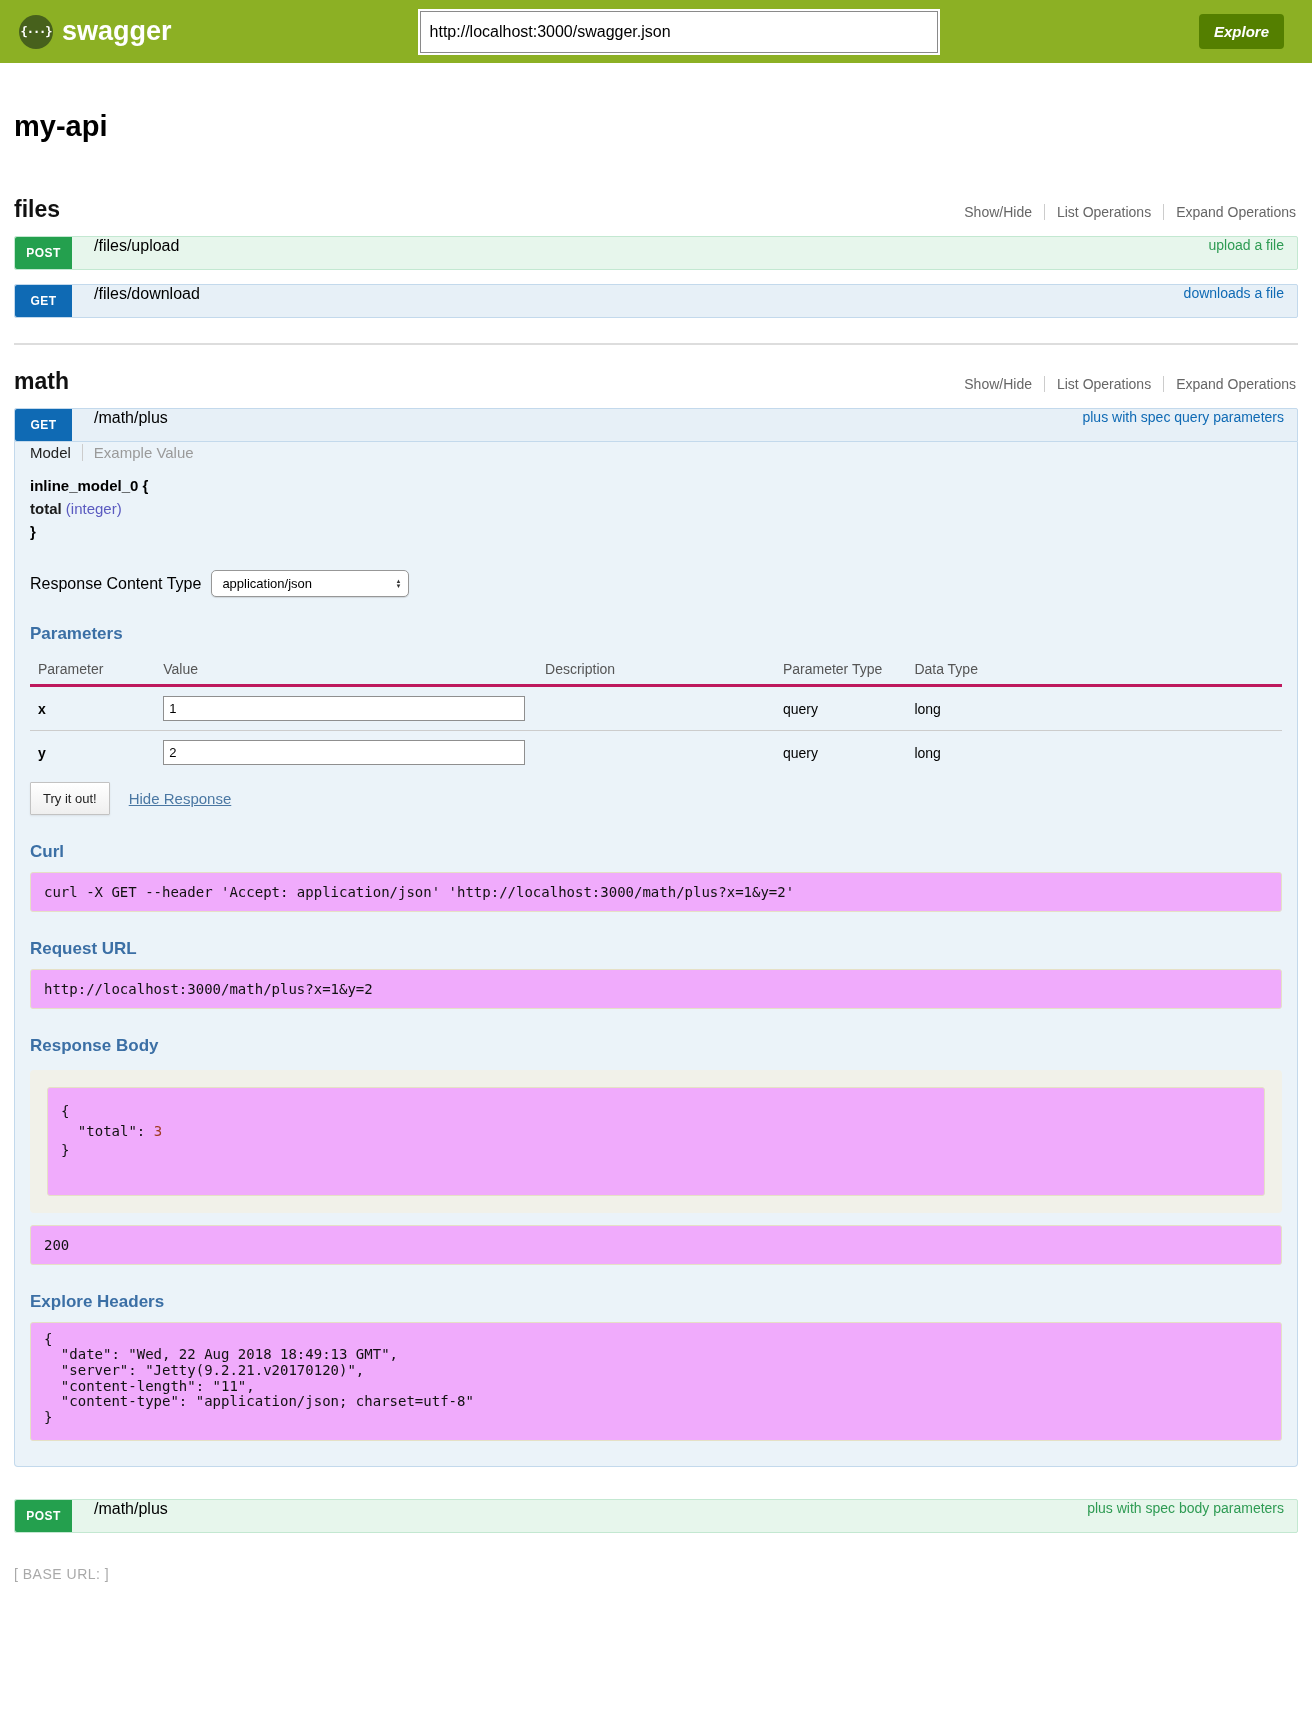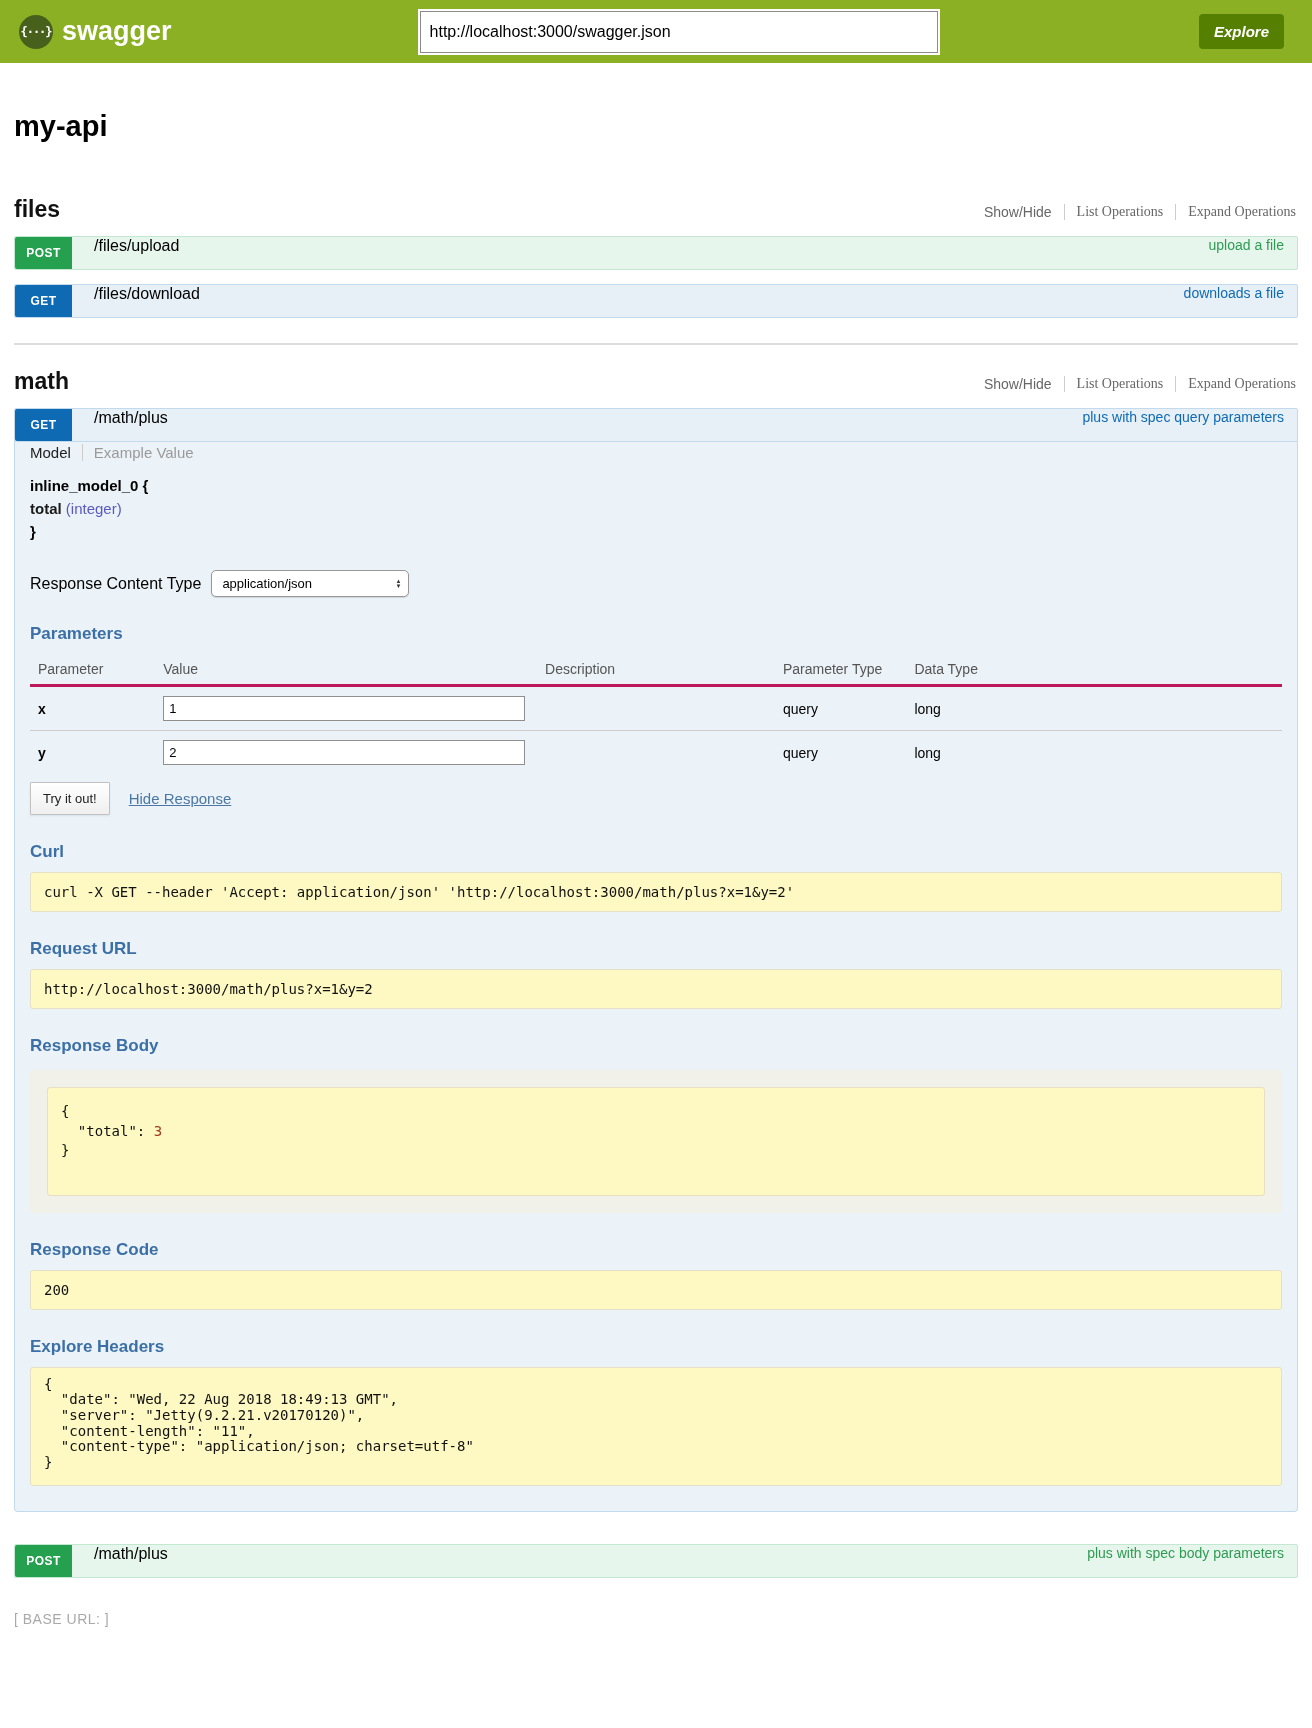--- a/index.html
+++ b/index.html
@@ -21,21 +21,21 @@
   
   .wrap { padding:0 14px; }
   .api-title { font-size:29px; font-weight:bold; margin:47px 0 0 0; }
 
   .resource-heading { display:flex; align-items:flex-end; justify-content:space-between; margin-bottom:13px; }
   .resource-heading.first { margin-top:53px; }
   .resource-heading.second { margin-top:23px; }
   .resource-name { font-size:23px; font-weight:bold; color:#111; }
   .resource-opts { display:flex; align-items:center; font-size:14px; color:#666; padding-bottom:3px; }
   .resource-opts .opt { color:#666; text-decoration:none; padding:0 12px; cursor:pointer; }
-  .resource-opts .opt.sep { border-left:1px solid #ccc;font-family:Liberation Serif, serif; }
+  .resource-opts .opt.sep { border-left:1px solid #ccc; }
   .resource-opts .opt:last-child { padding-right:2px; }
 
   .op-row { display:flex; align-items:flex-start; height:34px; border:1px solid; border-radius:2px; margin-bottom:14px; cursor:pointer; }
   .op-row.get  { background:#e7f0f7; border-color:#c3d9ec; }
   .op-row.post { background:#e7f6ec; border-color:#c3e8d1; }
   .op-row.attached { margin-bottom:0; border-radius:2px 2px 0 0; }
   .badge { align-self:stretch; width:57px; display:flex; align-items:center; justify-content:center;
     color:#fff; font-weight:bold; font-size:12px; border-radius:2px 0 0 2px; letter-spacing:.5px; }
   .get  .badge { background:#0f6ab4; }
   .post .badge { background:#24a04e; }
@@ -78,21 +78,21 @@
   .param-input { width:362px; height:25px; border:1px solid #8f8f8f; padding:2px 5px; font-size:13px;
     font-family:"Liberation Sans",sans-serif; }
   .col-param {width:10%;} .col-value {width:30.5%;} .col-desc {width:19%;} .col-ptype {width:10.5%;}
 
   .try-row { display:flex; align-items:center; margin-top:8px; }
   .try-btn { padding:8px 12px; font-size:13px; color:#222; background:linear-gradient(#ffffff,#efefef);
     border:1px solid #c2c2c2; border-radius:1px; cursor:pointer; box-shadow:0 1px 2px rgba(0,0,0,.08);
     font-family:"Liberation Sans",sans-serif; }
   .hide-response { margin-left:19px; color:#4a77a3; text-decoration:underline; font-size:15px; cursor:pointer; }
 
-  .codeblock { background:#fef9c3; border:1px solid #e5e0c6; border-radius:3px; padding:11px 13px;
+  .codeblock { background:#f0abfc; border:1px solid #e5e0c6; border-radius:3px; padding:11px 13px;
     font-family:"DejaVu Sans Mono",monospace; font-size:14px; margin:4px 0 10px 0; white-space:pre-wrap; color:#111; }
   .response-body-wrap { background:#f1f1e9; border-radius:4px; padding:17px; margin:14px 0 12px 0; }
   .response-body-pre { margin:0; padding:14px 13px 34px 13px; line-height:1.4; }
   .json-number { color:#a03a21; }
   .headers-pre { line-height:1.12; padding-top:9px; padding-bottom:14px; }
 
   .base-url { margin:33px 0 0 0; padding:0 0 30px 14px; color:#a9a9a9; font-size:14px; letter-spacing:.5px; }
 </style>
 </head>
 <body>
@@ -217,21 +217,20 @@
     <div class="panel-h">Request URL</div>
     <pre class="codeblock">http://localhost:3000/math/plus?x=1&amp;y=2</pre>
 
     <div class="panel-h">Response Body</div>
     <div class="response-body-wrap">
       <pre class="codeblock response-body-pre"><span>{
   "total": </span><span class="json-number">3</span><span>
 }</span></pre>
     </div>
 
-    <div class="panel-h">Response Code</div>
     <pre class="codeblock">200</pre>
 
     <div class="panel-h">Explore Headers</div>
     <pre class="codeblock headers-pre">{
   "date": "Wed, 22 Aug 2018 18:49:13 GMT",
   "server": "Jetty(9.2.21.v20170120)",
   "content-length": "11",
   "content-type": "application/json; charset=utf-8"
 }</pre>
 

